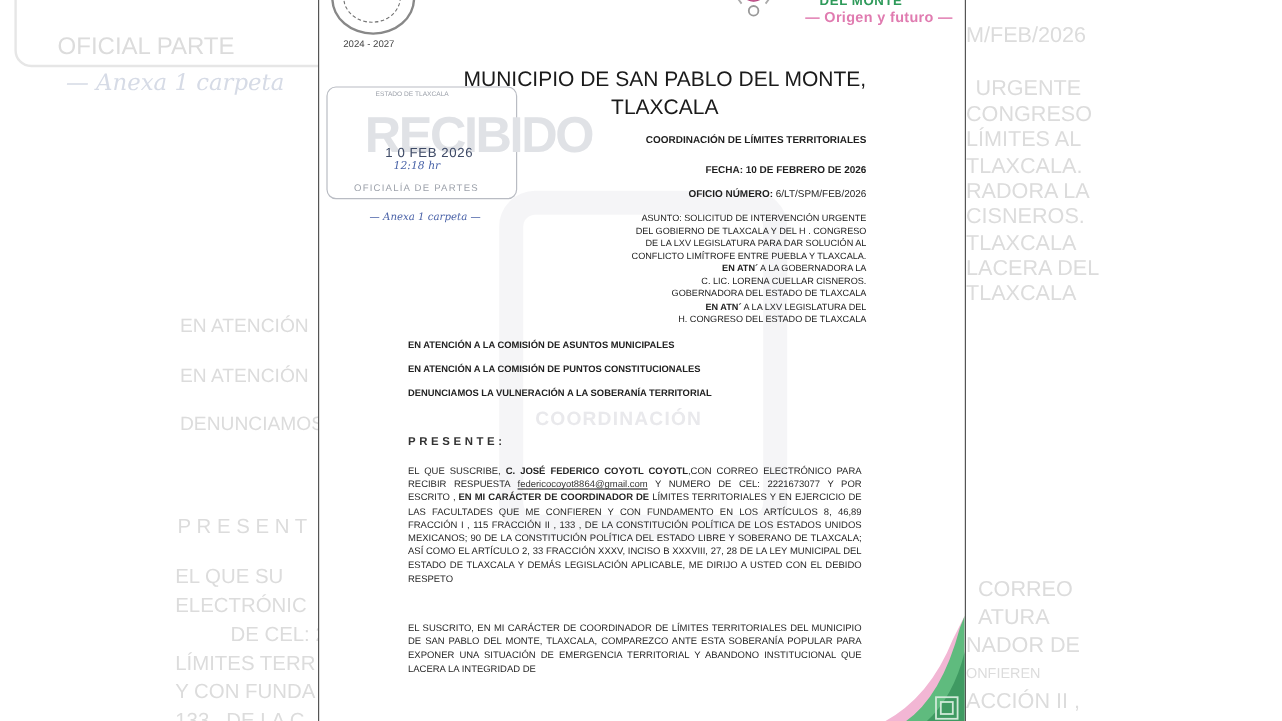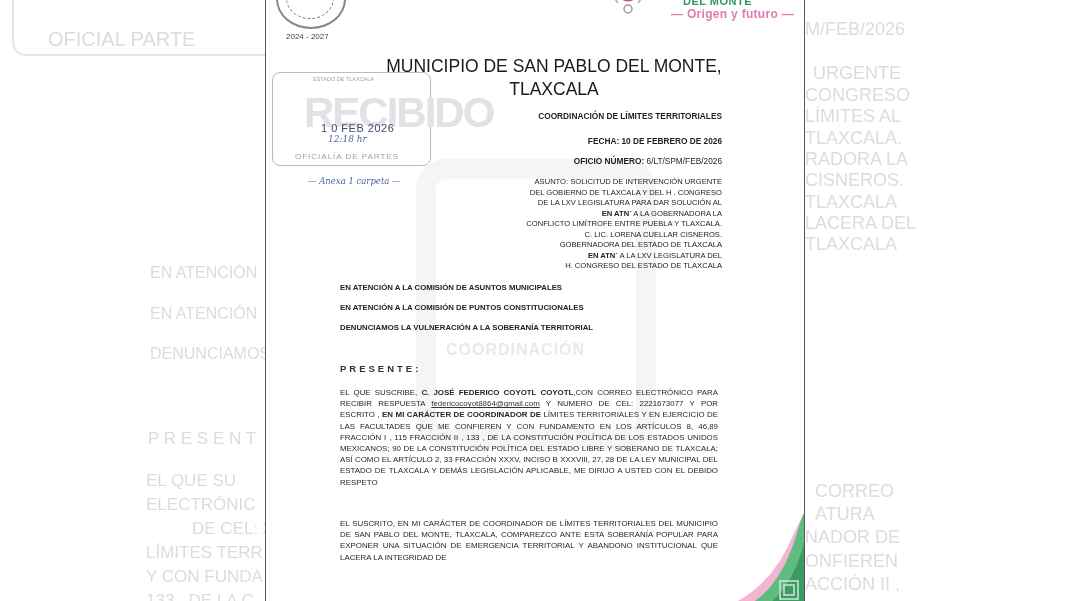--- a/index.html
+++ b/index.html
@@ -49,20 +49,21 @@
   .watermark{position:absolute;left:150px;top:160px;width:200px;height:250px;border:20px solid #f3f3f5;border-radius:30px;opacity:0.8;}
   .wm-text{position:absolute;left:180px;top:342px;font-size:16px;font-weight:bold;color:#e9e9ec;letter-spacing:1px;}
   .corner{position:absolute;right:0;bottom:0;width:70px;height:90px;}
 </style>
 </head>
 <body>
 
 <div class="bg">
   <div class="bg-left">
     <div class="bg-stamp"></div>
+    <div class="bg-hand">— Anexa 1 carpeta</div>
     <div id="bg-left-lines">
         <div class="bg-line" style="top: 28px; left: 48px; font-size: 20px;">OFICIAL     PARTE</div>
         <div class="bg-line bg-bold" style="top: 262px; left: 150px; font-size: 16px;">EN ATENCIÓN</div>
         <div class="bg-line bg-bold" style="top: 303px; left: 150px; font-size: 16px;">EN ATENCIÓN</div>
         <div class="bg-line bg-bold" style="top: 343px; left: 150px; font-size: 16px;">DENUNCIAMOS</div>
         <div class="bg-line bg-bold" style="top: 428px; left: 148px; font-size: 17px;">P R E S E N T</div>
         <div class="bg-line" style="top: 470px; left: 146px; font-size: 17px;">EL   QUE   SU</div>
         <div class="bg-line" style="top: 494px; left: 146px; font-size: 17px;">ELECTRÓNIC</div>
         <div class="bg-line" style="top: 518px; left: 164px; font-size: 17px; margin-left: 28px;">DE  CEL:  222</div>
         <div class="bg-line" style="top: 542px; left: 146px; font-size: 17px;">LÍMITES TERR</div>
@@ -78,21 +79,21 @@
         <div class="bg-line" style="top: 105px; left: 0px; font-size: 18px;">LÍMITES AL</div>
         <div class="bg-line" style="top: 127px; left: 0px; font-size: 18px;">TLAXCALA.</div>
         <div class="bg-line" style="top: 148px; left: 0px; font-size: 18px;">RADORA LA</div>
         <div class="bg-line" style="top: 169px; left: 0px; font-size: 18px;">CISNEROS.</div>
         <div class="bg-line" style="top: 191px; left: 0px; font-size: 18px;">TLAXCALA</div>
         <div class="bg-line" style="top: 212px; left: 0px; font-size: 18px;">LACERA DEL</div>
         <div class="bg-line" style="top: 233px; left: 0px; font-size: 18px;">TLAXCALA</div>
         <div class="bg-line" style="top: 480px; left: 10px; font-size: 18px;">CORREO</div>
         <div class="bg-line" style="top: 503px; left: 10px; font-size: 18px;">ATURA</div>
         <div class="bg-line" style="top: 526px; left: 0px; font-size: 18px;">NADOR DE</div>
-        <div class="bg-line" style="top: 550px; left: 0px; font-size: 18px;">ONFIEREN</div>
+        <div class="bg-line" style="top: 550px; left: 0px; font-size: 12px;">ONFIEREN</div>
         <div class="bg-line" style="top: 573px; left: 0px; font-size: 18px;">ACCIÓN II ,</div>
       </div>
   </div>
 </div>
 
 <div class="page">
   <div class="watermark"></div>
   <div class="wm-text">COORDINACIÓN</div>
 
   <div class="seal">
@@ -126,22 +127,22 @@
   <div class="right-block r-fecha">FECHA: 10 DE FEBRERO DE 2026</div>
   <div class="right-block r-oficio">
     <span style="font-weight:bold">OFICIO NÚMERO:</span>
     <span>6/LT/SPM/FEB/2026</span>
   </div>
 
   <div class="asunto">
     <div>ASUNTO: SOLICITUD  DE INTERVENCIÓN URGENTE</div>
     <div>DEL GOBIERNO DE TLAXCALA Y DEL  H . CONGRESO</div>
     <div>DE LA LXV LEGISLATURA PARA DAR SOLUCIÓN AL</div>
+    <div>CONFLICTO LIMÍTROFE ENTRE PUEBLA Y TLAXCALA.</div>
     <div><b>EN ATN´</b><span> A LA GOBERNADORA LA</span></div>
-    <div>CONFLICTO LIMÍTROFE ENTRE PUEBLA Y TLAXCALA.</div>
     <div>C. LIC. LORENA CUELLAR CISNEROS.</div>
     <div>GOBERNADORA DEL ESTADO DE TLAXCALA</div>
     <div><b>EN ATN´</b><span> A LA LXV LEGISLATURA DEL</span></div>
     <div>H. CONGRESO  DEL ESTADO DE TLAXCALA</div>
   </div>
 
   <div class="atn atn1">EN ATENCIÓN A LA COMISIÓN DE ASUNTOS MUNICIPALES</div>
   <div class="atn atn2">EN ATENCIÓN A LA COMISIÓN DE PUNTOS CONSTITUCIONALES</div>
   <div class="atn atn3">DENUNCIAMOS LA VULNERACIÓN A LA SOBERANÍA TERRITORIAL</div>
 

